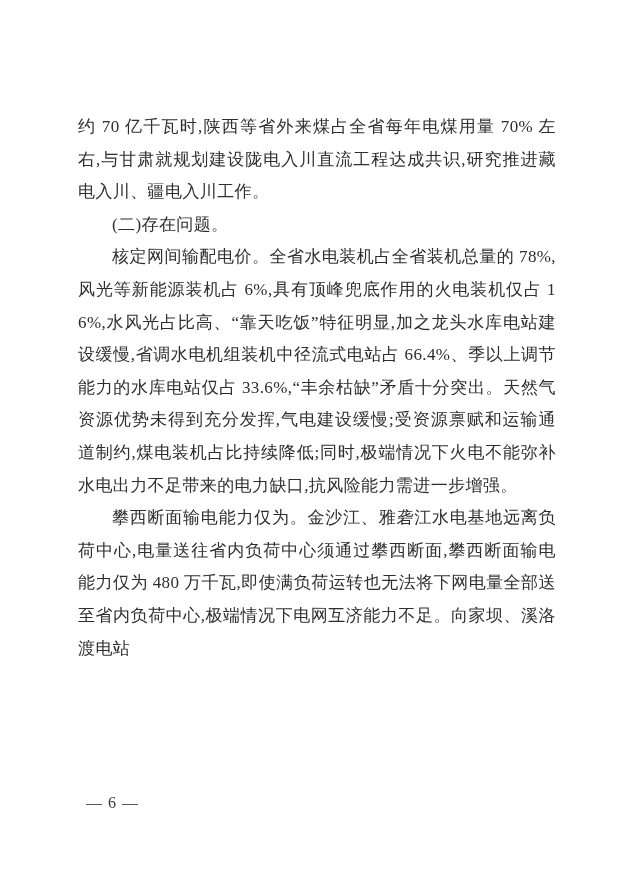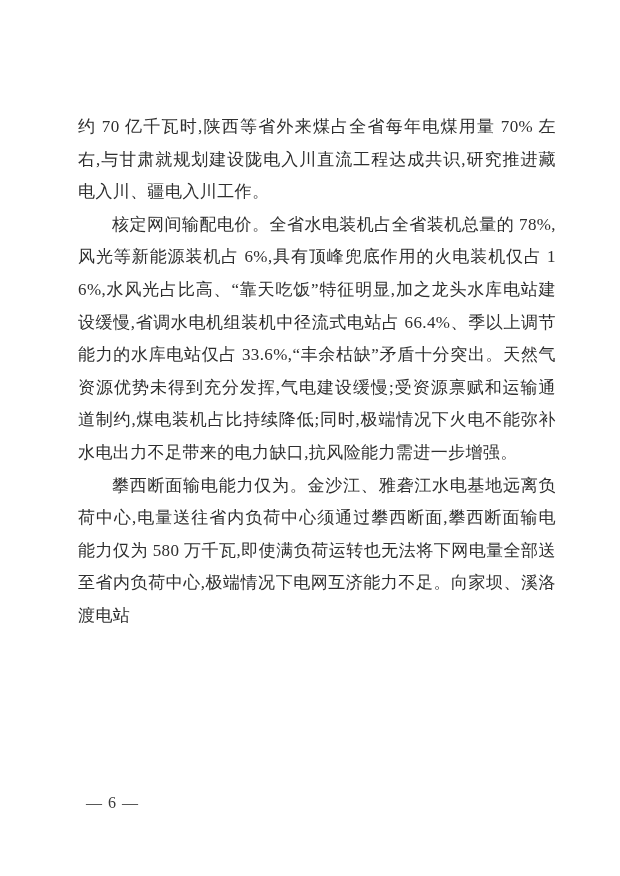--- a/index.html
+++ b/index.html
@@ -49,21 +49,22 @@
 </style>
 </head>
 <body>
 
 <div class="page">
   <div class="content">
 
     <p class="para"><span class="body-text">约 70 亿千瓦时,陕西等省外来煤占全省每年电煤用量 70% 左右,与甘肃就规划建设陇电入川直流工程达成共识,研究推进藏电入川、疆电入川工作。</span></p>
 
 
+    <p class="para indent heading"><span class="lead">(二)存在问题。</span></p>
 
     <p class="para indent"><span class="lead">核定网间输配电价。</span><span class="body-text">全省水电装机占全省装机总量的 78%,风光等新能源装机占 6%,具有顶峰兜底作用的火电装机仅占 16%,水风光占比高、“靠天吃饭”特征明显,加之龙头水库电站建设缓慢,省调水电机组装机中径流式电站占 66.4%、季以上调节能力的水库电站仅占 33.6%,“丰余枯缺”矛盾十分突出。天然气资源优势未得到充分发挥,气电建设缓慢;受资源禀赋和运输通道制约,煤电装机占比持续降低;同时,极端情况下火电不能弥补水电出力不足带来的电力缺口,抗风险能力需进一步增强。</span></p>
 
-    <p class="para indent"><span class="lead">攀西断面输电能力仅为。</span><span class="body-text">金沙江、雅砻江水电基地远离负荷中心,电量送往省内负荷中心须通过攀西断面,攀西断面输电能力仅为 580 万千瓦,即使满负荷运转也无法将下网电量全部送至省内负荷中心,极端情况下电网互济能力不足。向家坝、溪洛渡电站</span></p>
+    <p class="para indent"><span class="lead">攀西断面输电能力仅为。</span><span class="body-text">金沙江、雅砻江水电基地远离负荷中心,电量送往省内负荷中心须通过攀西断面,攀西断面输电能力仅为 480 万千瓦,即使满负荷运转也无法将下网电量全部送至省内负荷中心,极端情况下电网互济能力不足。向家坝、溪洛渡电站</span></p>
 
   </div>
 
   <div class="page-number">— 6 —</div>
 </div>
 
 </body></html>

